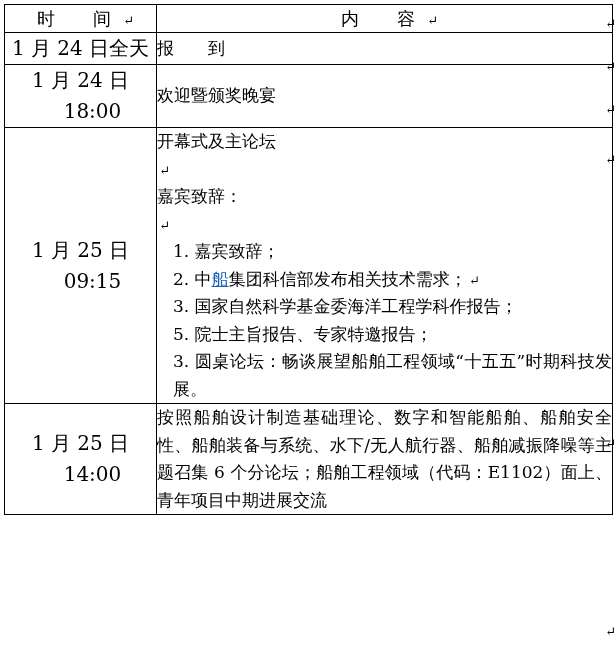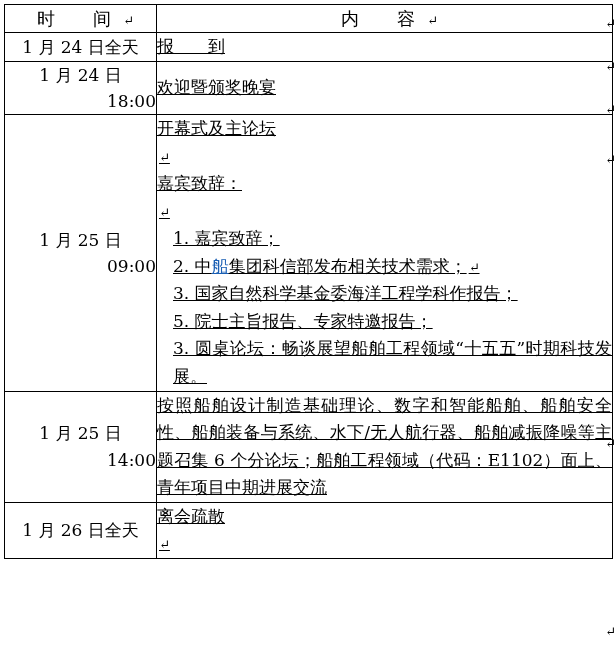--- a/index.html
+++ b/index.html
@@ -38,35 +38,34 @@
   .hdr-cell {
     text-align: center;
     font-size: 18px;
     line-height: 1.5;
     padding: 6px 0 7px 0;
   }
   .hdr-cell .sp { letter-spacing: 10px; padding-left: 10px; }
 
   .time-cell {
     text-align: center;
-    font-size: 17px;
+    font-size: 20px;
     line-height: 1.55;
     padding: 7px 6px;
   }
   .time-cell .l1 { display: block; white-space: nowrap; }
   .time-cell .l2 { display: block; white-space: nowrap; }
-  .time-cell.two-line .l2 { padding-left: 24px; text-align: right; }
+  .time-cell.two-line .l2 { padding-left: 24px; }
 
   .content-cell {
     font-size: 17px;
     line-height: 1.62;
     padding: 7px 8px 8px 10px;
     text-align: justify;
     text-justify: inter-ideograph;
-    text-decoration: underline;
   }
   .content-cell .line { display: block; white-space: nowrap; }
   .content-cell .para { display: block; }
   .content-cell .indent { padding-left: 16px; }
 
   .link {
     color: #1a5fb4;
     text-decoration: underline;
   }
   .pilcrow {
@@ -121,21 +120,21 @@
           <span class="l2">18:00</span>
         </td>
         <td class="content-cell">
           <span class="line">欢迎暨颁奖晚宴</span>
         </td>
       </tr>
 
       <tr>
         <td class="time-cell two-line">
           <span class="l1">1 月 25 日</span>
-          <span class="l2">09:00</span>
+          <span class="l2">09:15</span>
         </td>
         <td class="content-cell">
           <span class="line">开幕式及主论坛</span><span class="pilcrow">↵</span>
           <span class="line">嘉宾致辞：</span><span class="pilcrow">↵</span>
           <span class="line indent">1. 嘉宾致辞；</span>
           <span class="line indent"><span>2. 中</span><span class="link">船</span><span>集团科信部发布相关技术需求；</span><span class="pilcrow">↵</span></span>
           <span class="line indent">3. 国家自然科学基金委海洋工程学科作报告；</span>
           <span class="line indent">5. 院士主旨报告、专家特邀报告；</span>
           <span class="para indent">3. 圆桌论坛：畅谈展望船舶工程领域“十五五”时期科技发展。</span>
         </td>
@@ -144,28 +143,20 @@
       <tr>
         <td class="time-cell two-line">
           <span class="l1">1 月 25 日</span>
           <span class="l2">14:00</span>
         </td>
         <td class="content-cell">
           <span class="para">按照船舶设计制造基础理论、数字和智能船舶、船舶安全性、船舶装备与系统、水下/无人航行器、船舶减振降噪等主题召集 6 个分论坛；船舶工程领域（代码：E1102）面上、青年项目中期进展交流</span>
         </td>
       </tr>
 
-      <tr>
-        <td class="time-cell">
-          <span class="l1">1 月 26 日全天</span>
-        </td>
-        <td class="content-cell">
-          <span class="line">离会疏散</span><span class="pilcrow">↵</span>
-        </td>
-      </tr>
     </tbody>
   </table>
 
   <div class="right-marks">
     <span style="top:12px;">↵</span>
     <span style="top:55px;">↵</span>
     <span style="top:98px;">↵</span>
     <span style="top:148px;">↵</span>
     <span style="top:432px;">↵</span>
     <span style="top:620px;">↵</span>

